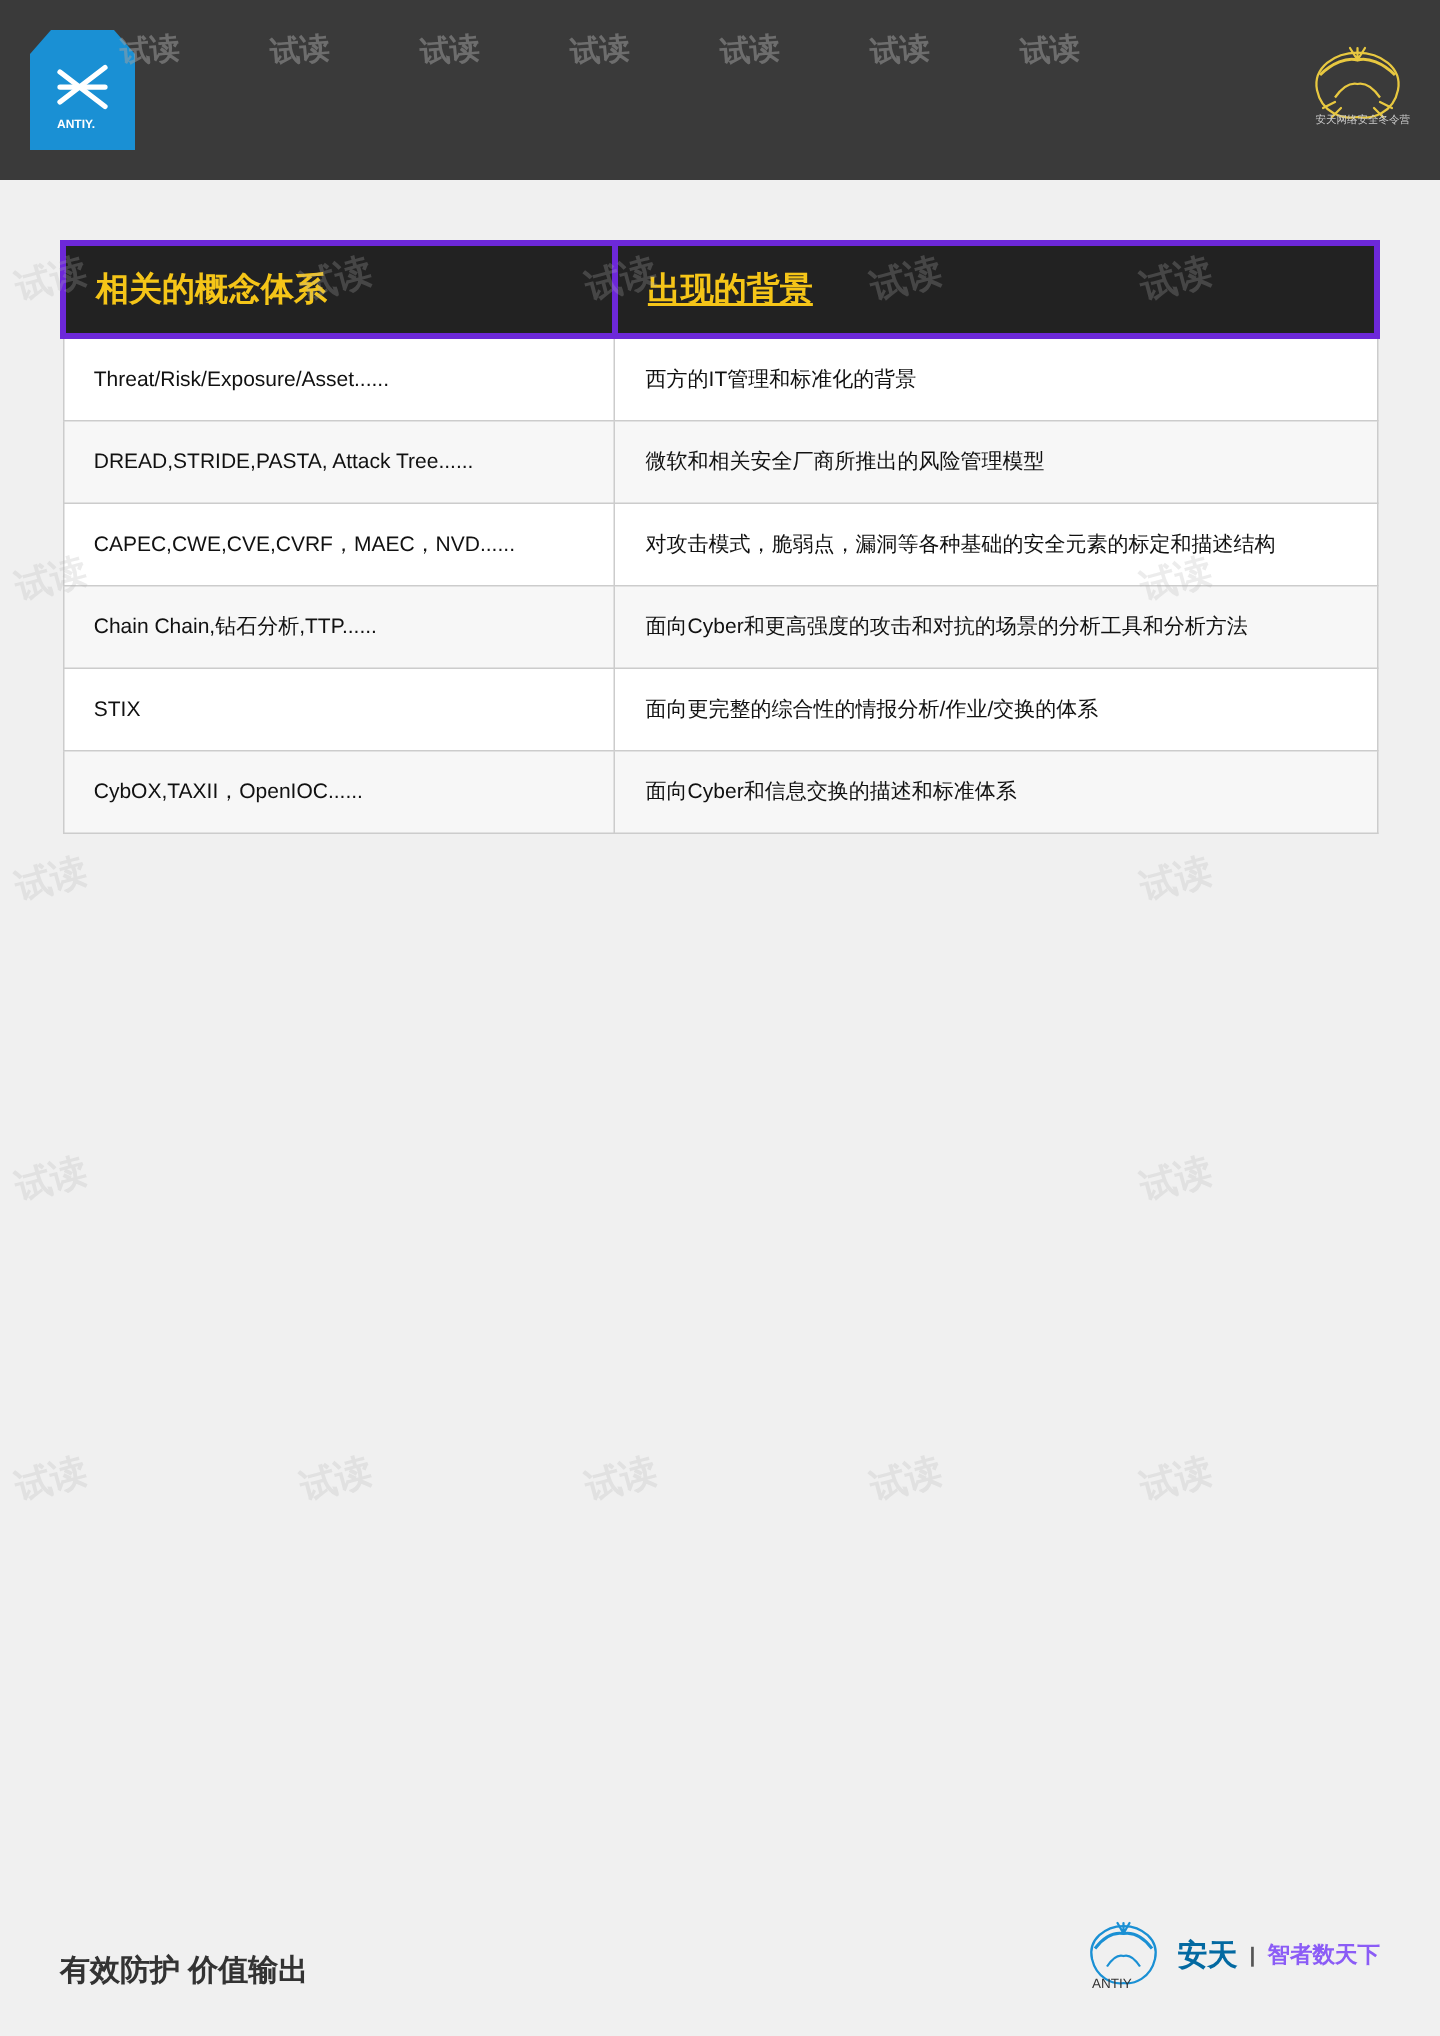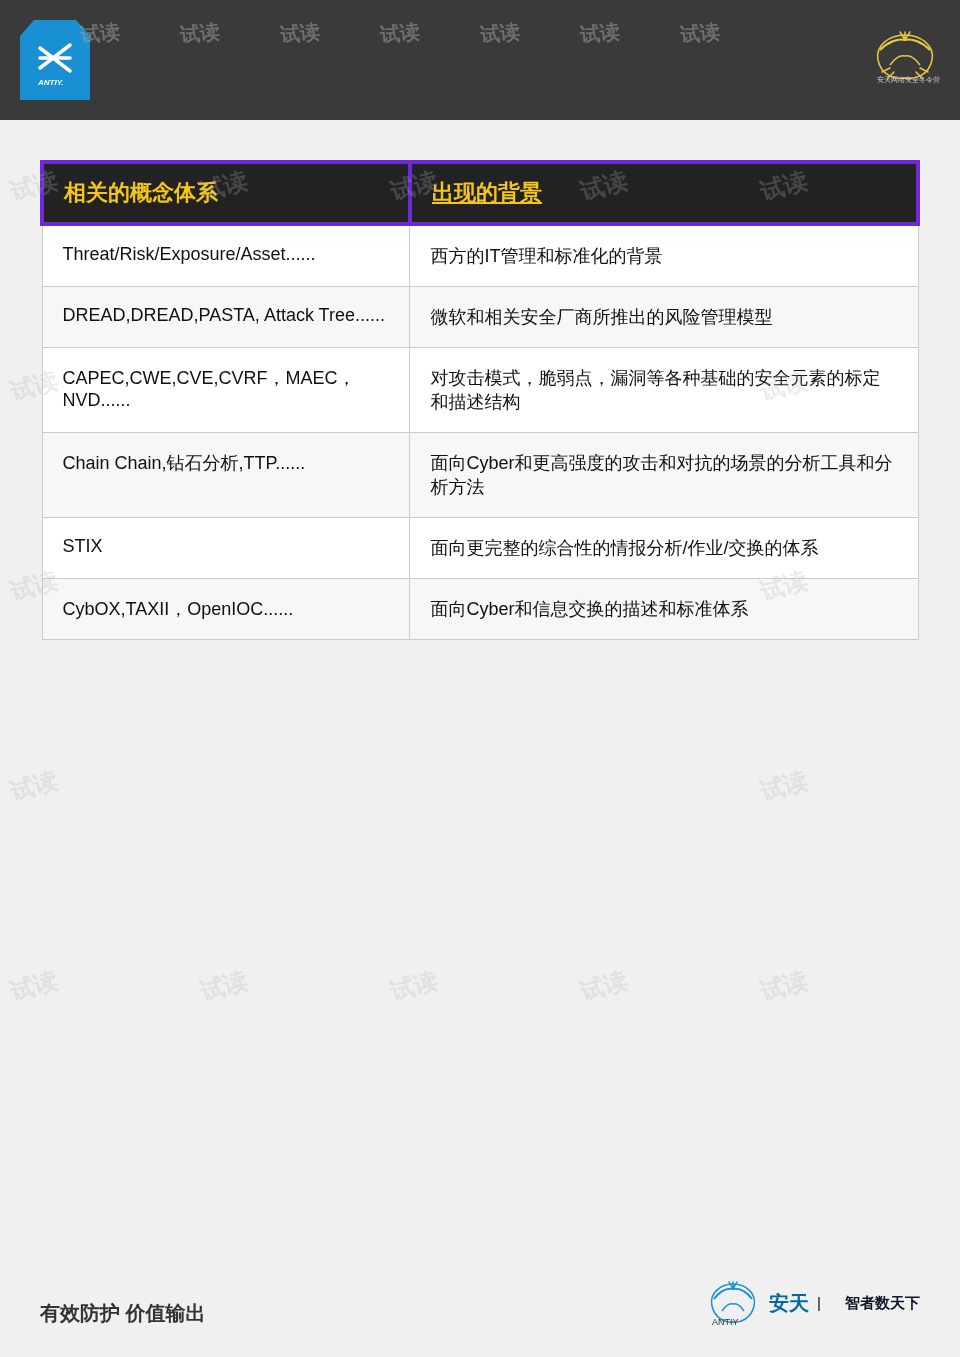--- a/index.html
+++ b/index.html
@@ -33,21 +33,20 @@
     .logo-shape {
       width: 70px;
       height: 80px;
       background: #1a90d4;
       clip-path: polygon(20% 0%, 80% 0%, 100% 20%, 100% 100%, 0% 100%, 0% 20%);
       display: flex;
       align-items: center;
       justify-content: center;
       flex-direction: column;
       position: relative;
-      font-style: italic;
     }
 
     .header-watermarks {
       position: absolute;
       top: 20px;
       left: 80px;
       right: 200px;
       display: flex;
       gap: 60px;
       align-items: center;
@@ -105,21 +104,21 @@
       font-size: 22px;
       font-weight: bold;
       padding: 14px 20px;
       text-align: left;
       border: 4px solid #6d28d9;
     }
 
     .content-table td {
       padding: 18px 20px;
       border: 1.5px solid #ccc;
-      font-size: 18px;
+      font-size: 14px;
       color: #111;
       vertical-align: top;
       background: #fff;
     }
 
     .content-table tr:nth-child(even) td {
       background: #f7f7f7;
     }
 
     .col-left { width: 42%; }
@@ -236,21 +235,21 @@
         <th class="col-right">出现的背景</th>
       </tr>
     </thead>
     <tbody id="table-body">
 
     <tr>
           <td>Threat/Risk/Exposure/Asset......</td>
           <td>西方的IT管理和标准化的背景</td>
         </tr>
         <tr>
-          <td>DREAD,DREAD,PASTA, Attack Tree......</td>
+          <td>DREAD,STRIDE,PASTA, Attack Tree......</td>
           <td>微软和相关安全厂商所推出的风险管理模型</td>
         </tr>
         <tr>
           <td>CAPEC,CWE,CVE,CVRF，MAEC，NVD......</td>
           <td>对攻击模式，脆弱点，漏洞等各种基础的安全元素的标定和描述结构</td>
         </tr>
         <tr>
           <td>Chain Chain,钻石分析,TTP......</td>
           <td>面向Cyber和更高强度的攻击和对抗的场景的分析工具和分析方法</td>
         </tr>
@@ -275,16 +274,16 @@
       <path d="M27 3 C15 3, 3 12, 6 25 C9 38, 20 42, 27 41 C34 42, 45 38, 48 25 C51 12, 39 3, 27 3Z" fill="none" stroke="#1a90d4" stroke-width="1.5"></path>
       <path d="M8 18 C14 10, 21 7, 27 8 C33 7, 40 10, 46 18" fill="none" stroke="#1a90d4" stroke-width="2"></path>
       <path d="M27 8 L23 1 M27 8 L27 1 M27 8 L31 1" stroke="#1a90d4" stroke-width="1.5" stroke-linecap="round"></path>
       <path d="M16 30 C20 24, 24 22, 27 23 C30 22, 34 24, 38 30" fill="none" stroke="#1a90d4" stroke-width="1.5"></path>
       <text x="6" y="44" fill="#333" font-size="9" font-family="Arial, SimHei">ANTIY</text>
     </svg>
 
     <div class="footer-brand-text">
       <span style="color:#0369a1; font-size:20px; font-weight:900;">安天</span>
       <span style="color:#555; font-size:14px; margin-left:4px; display:flex; align-items:center;">|</span>
-      <span style="color:#0f172a; font-size:15px; margin-left:20px;">智者数天下</span>
+      <span style="color:#8b5cf6; font-size:15px; margin-left:4px;">智者数天下</span>
     </div>
   </div>
 </div>
 
 </body></html>

